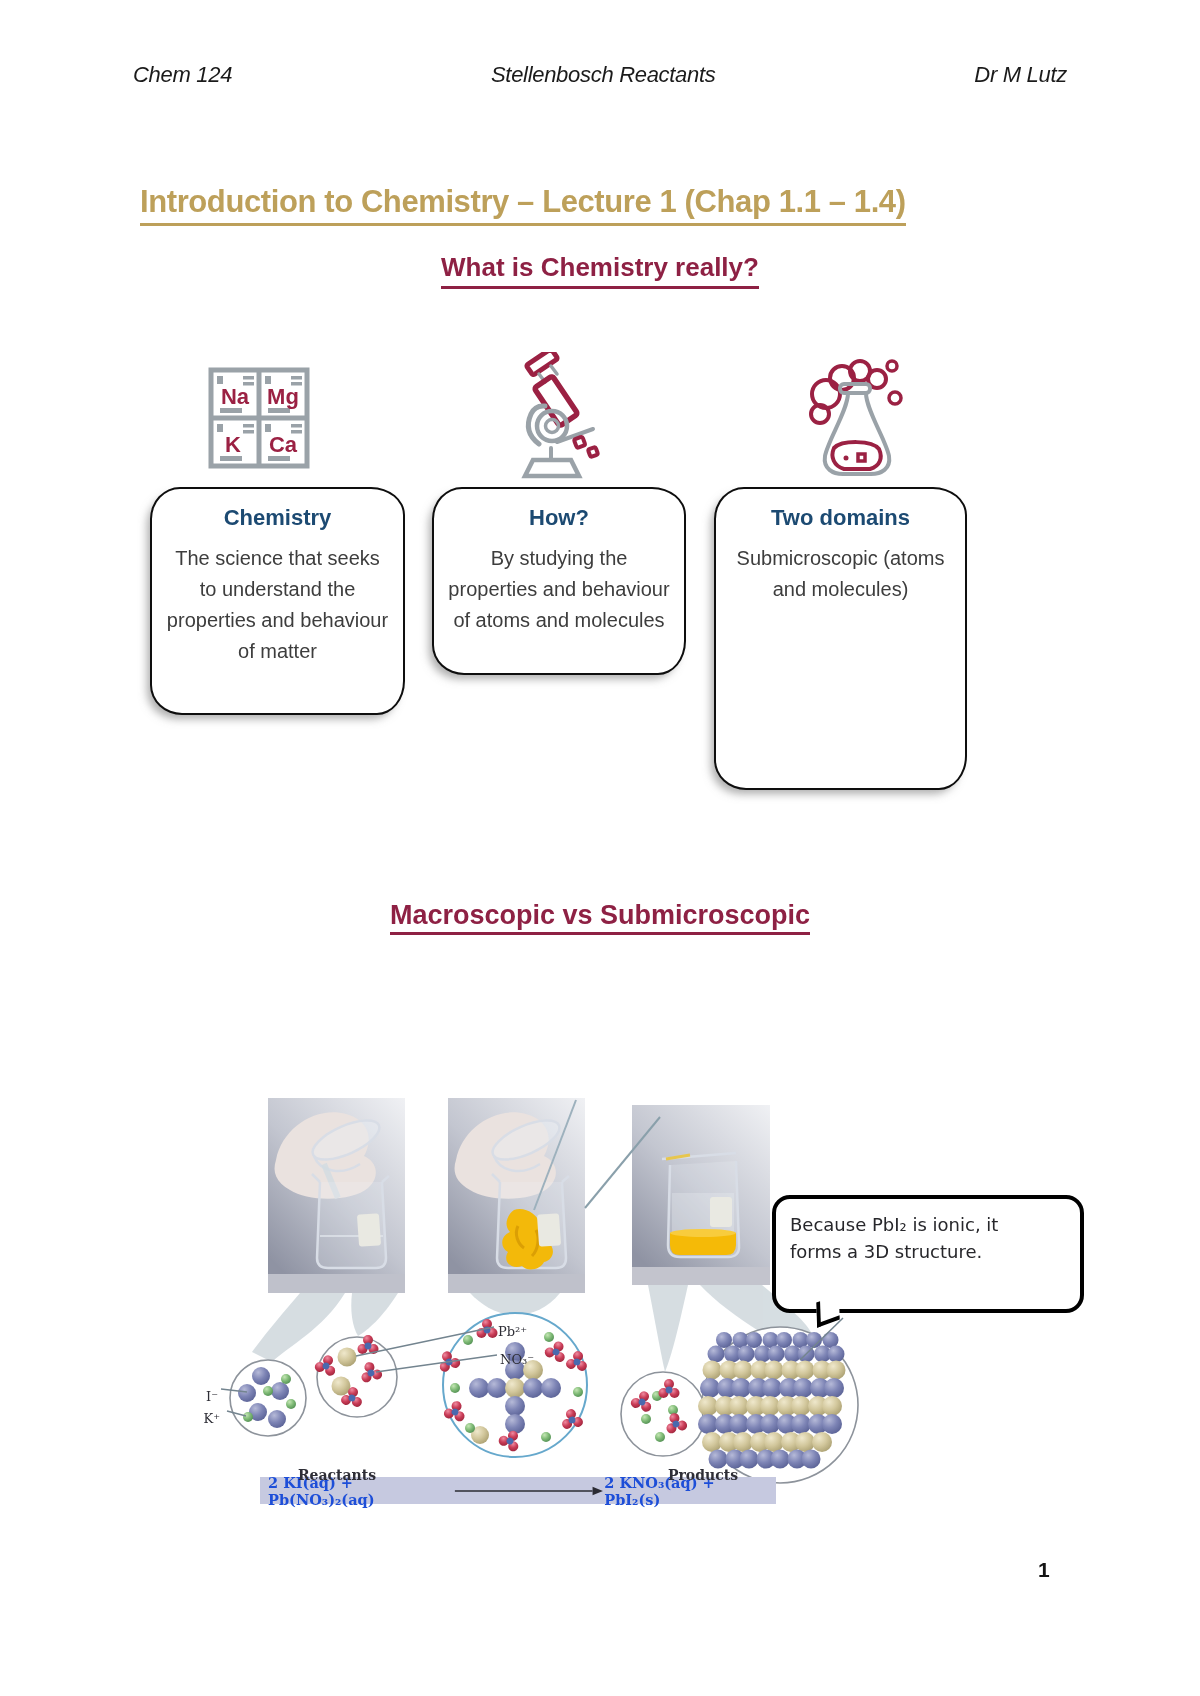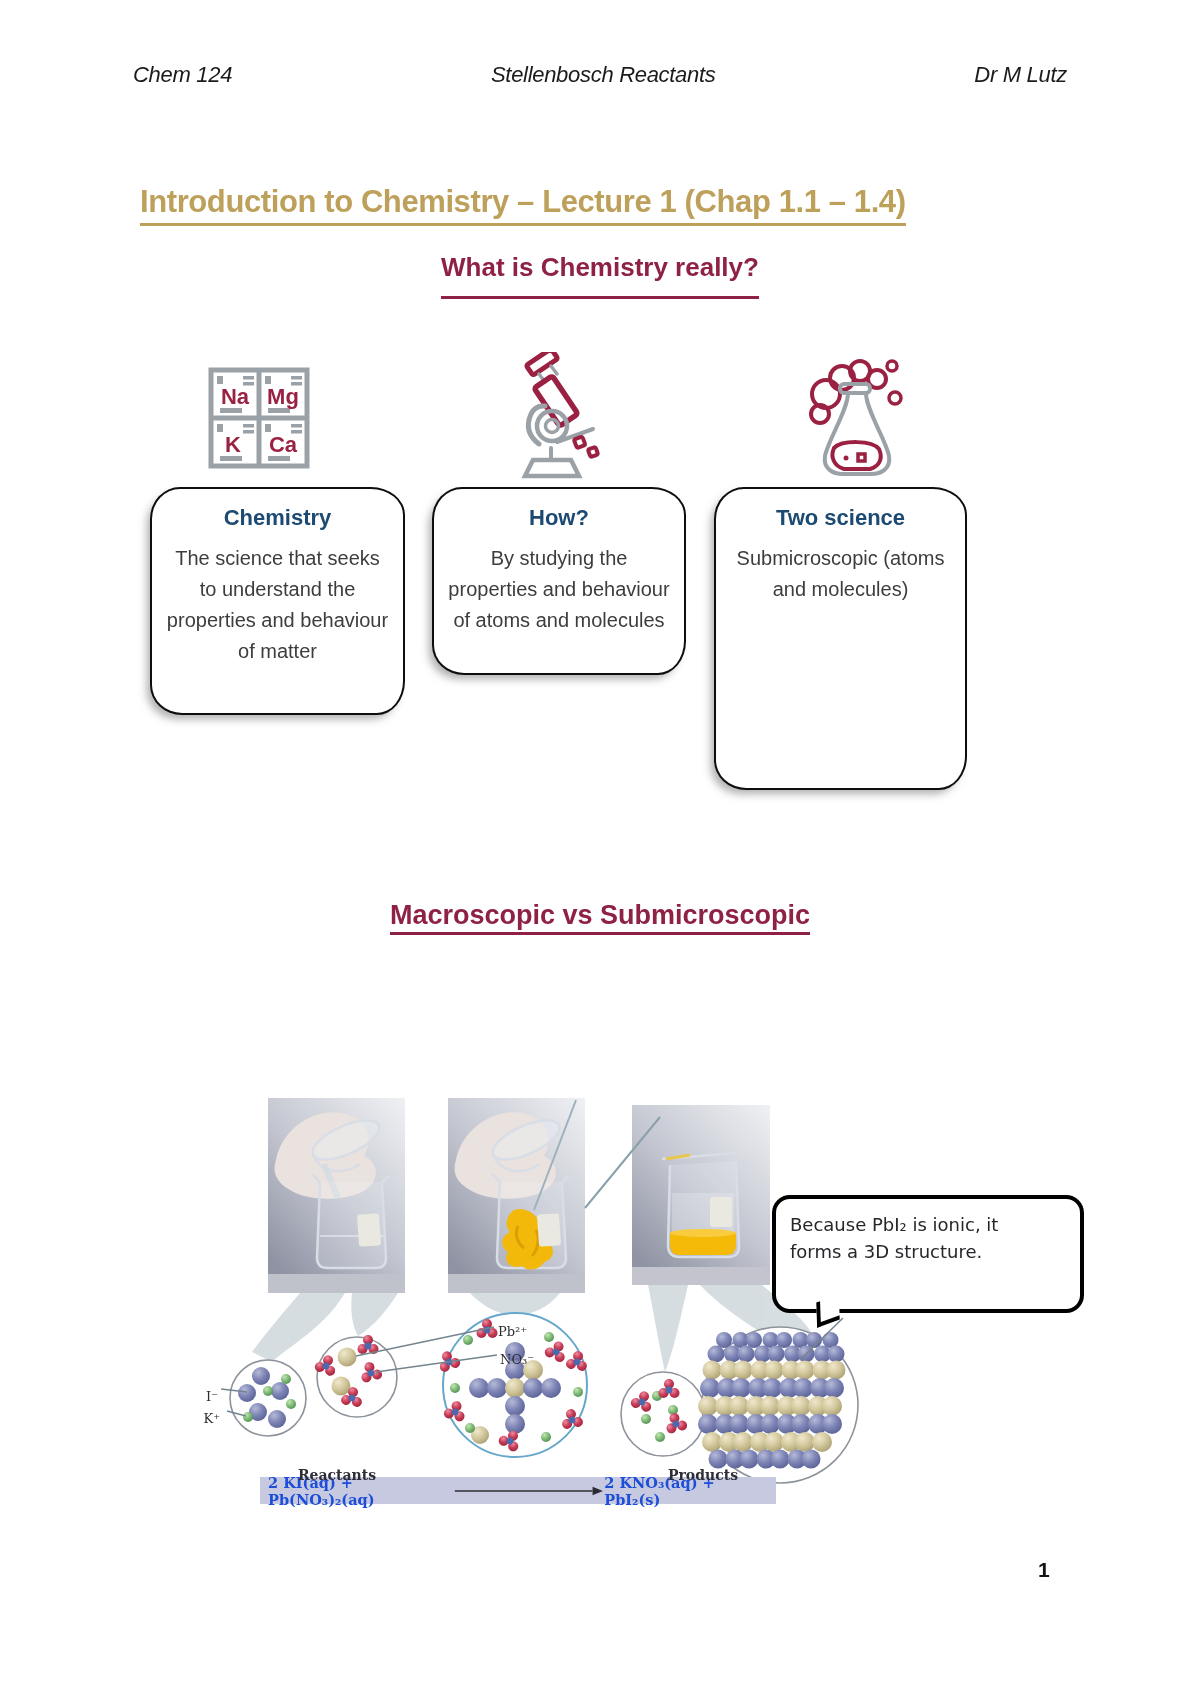--- a/index.html
+++ b/index.html
@@ -8,21 +8,21 @@
   .abs{position:absolute;}
 
   
   .hdr{top:62px;left:133px;width:934px;display:flex;justify-content:space-between;
        font-size:22px;color:#1b1b1b;letter-spacing:-0.3px;font-style:italic;}
 
   
   .title{top:184px;left:140px;font-size:31px;font-weight:bold;color:#bda05a;
          letter-spacing:-0.4px;border-bottom:3px solid #bda05a;padding-bottom:3px;}
   .subtitle{top:252px;left:0;width:1200px;text-align:center;font-size:26px;font-weight:bold;color:#8e2144;}
-  .subtitle span{border-bottom:3px solid #8e2144;padding-bottom:14px;}
+  .subtitle span{border-bottom:3px solid #8e2144;padding-bottom:4px;}
   .h2{top:900px;left:0;width:1200px;text-align:center;font-size:27px;font-weight:bold;color:#8e2144;}
   .h2 span{border-bottom:3px solid #8e2144;padding-bottom:2px;}
 
   
   .card{background:#fff;border:2.5px solid #0e0e0e;
         border-radius:30px 34px 28px 32px / 32px 28px 34px 30px;
         box-shadow:-5px 6px 9px -2px rgba(110,110,110,.55);
         text-align:center;padding:16px 14px 0 14px;box-sizing:border-box;}
   .card-title{font-size:22px;font-weight:bold;color:#1c4a72;margin-bottom:12px;}
   .card-body{font-size:20px;color:#3d3d3d;line-height:1.55;}
@@ -130,21 +130,21 @@
 
   <div class="abs card" style="left:150px;top:487px;width:255px;height:228px">
     <div class="card-title">Chemistry</div>
     <div class="card-body">The science that seeks to understand the properties and behaviour of matter</div>
   </div>
   <div class="abs card" style="left:432px;top:487px;width:254px;height:188px">
     <div class="card-title">How?</div>
     <div class="card-body">By studying the properties and behaviour of atoms and molecules</div>
   </div>
   <div class="abs card" style="left:714px;top:487px;width:253px;height:303px">
-    <div class="card-title">Two science</div>
+    <div class="card-title">Two domains</div>
     <div class="card-body">Submicroscopic (atoms and molecules)</div>
   </div>
 
   <div class="abs h2">
     <span>Macroscopic vs Submicroscopic</span>
   </div>
 
   <svg class="abs figure-svg" style="left:150px;top:985px;width:1000px;height:530px" viewBox="150 985 1000 530">
     <defs>
       <linearGradient id="phbg" x1="1" y1="0" x2="0.25" y2="1">

